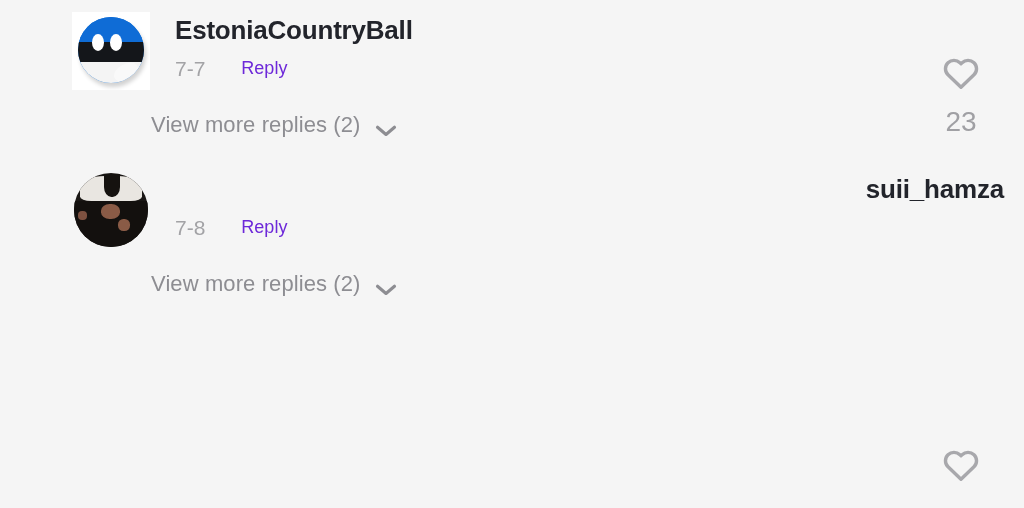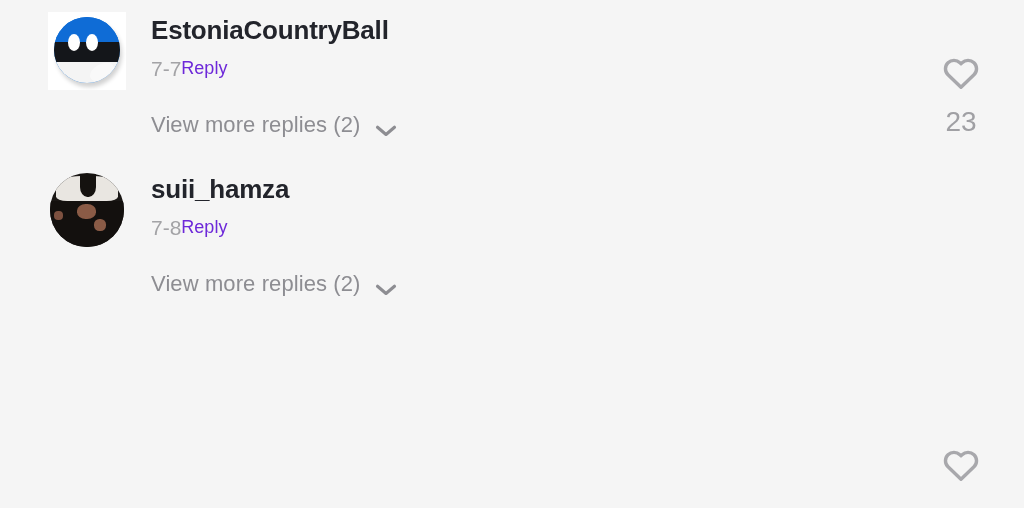--- a/index.html
+++ b/index.html
@@ -20,21 +20,21 @@
     height: 508px;
     box-sizing: border-box;
     padding: 0;
     position: relative;
   }
 
   .comment {
     position: relative;
     display: flex;
     align-items: flex-start;
-    padding-left: 48px;
+    padding-left: 72px;
     padding-right: 20px;
   }
 
   .comment-1 { padding-top: 12px; }
   .comment-2 { padding-top: 12px; }
 
   
   .avatar-wrap {
     width: 78px;
     height: 78px;
@@ -191,20 +191,21 @@
   }
 
   .meta-row {
     display: flex;
     align-items: center;
     margin-top: 12px;
   }
   .meta-date {
     font-size: 21px;
     color: #a3a3a6;
+    margin-right: 36px;
   }
   .meta-reply {
     font-size: 18px;
     color: #6d28d9;
   }
 
   .view-more {
     display: flex;
     align-items: flex-end;
     margin-left: 151px;
@@ -283,21 +284,21 @@
 
   <div class="view-more">
     <span class="view-more-label">View more replies (2)</span>
     <span class="chevron-icon">
       <svg width="22" height="14" viewBox="0 0 22 14" fill="none" xmlns="http://www.w3.org/2000/svg">
         <path d="M2.5 3.2 11 10.5l8.5-7.3" stroke="#8d8d92" stroke-width="3.1" stroke-linecap="round" stroke-linejoin="round" fill="none"></path>
       </svg>
     </span>
   </div>
 
-  <div class="comment comment-2" style="padding-top:33px;">
+  <div class="comment comment-2" style="padding-top:33px;text-align:right;">
 
     <div class="avatar-wrap">
       <div class="avatar-photo">
         <div class="ph-suit"></div>
         <div class="ph-shirt"></div>
         <div class="ph-collar"></div>
         <div class="ph-skin"></div>
         <div class="ph-skin2"></div>
         <div class="ph-skin3"></div>
       </div>

